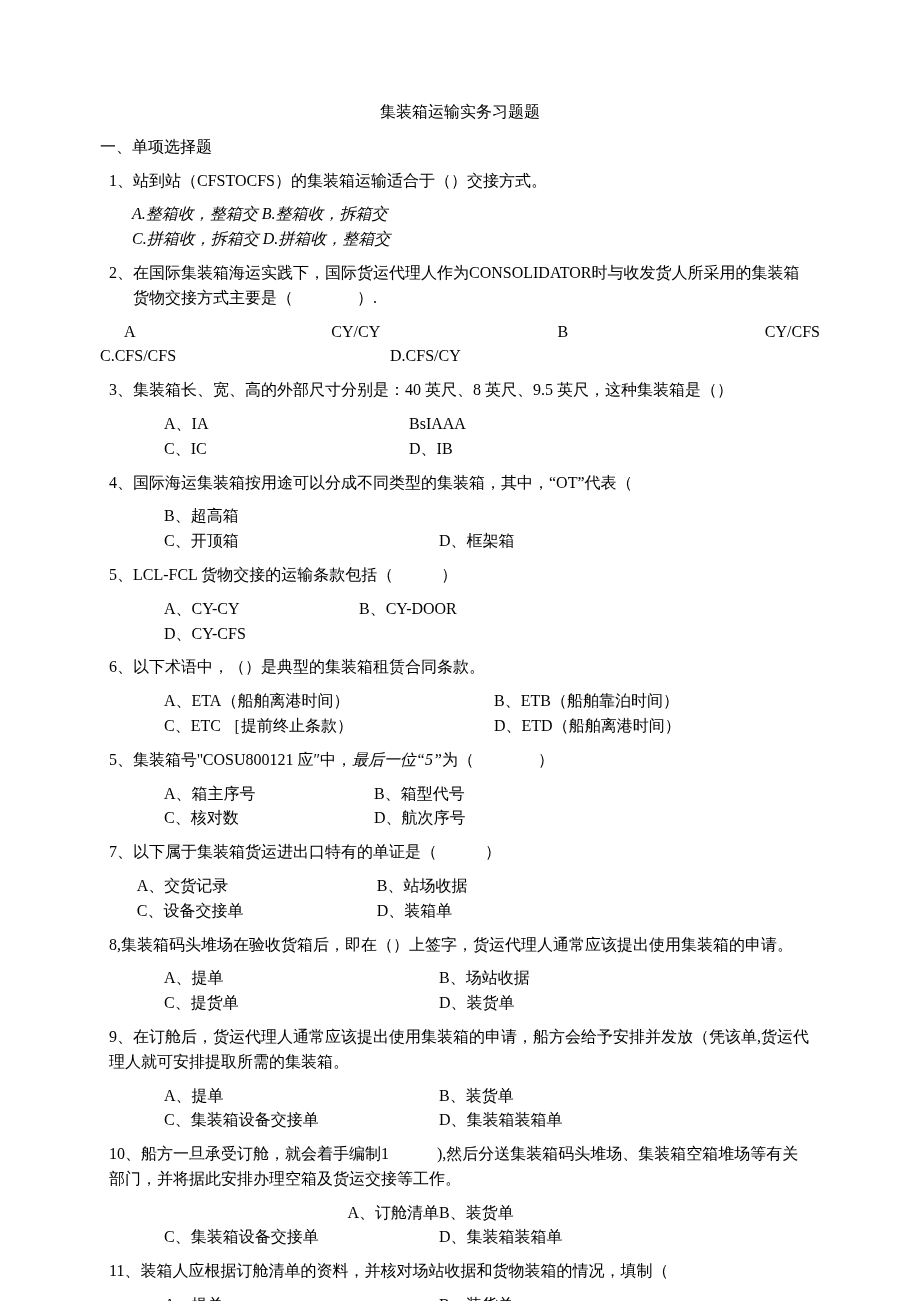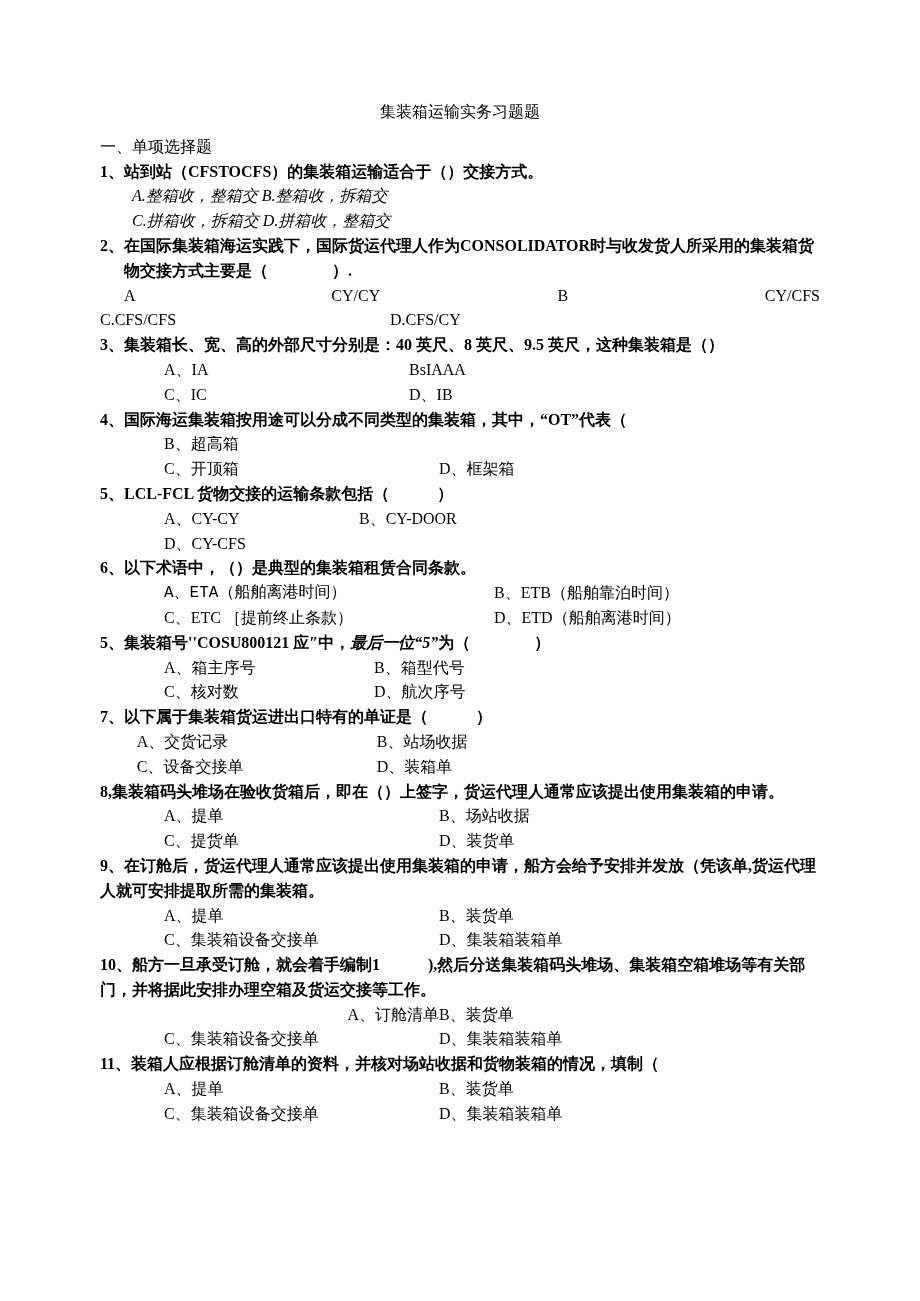--- a/index.html
+++ b/index.html
@@ -11,22 +11,21 @@
     width: 920px;
     box-sizing: border-box;
     background: #fff;
     color: #000;
   }
   .title {
     text-align: center;
     margin-bottom: 10px;
   }
   .q-stem {
-    margin: 0;
-    font-weight: bold;
+    margin: 9px;
   }
   .indent1 {
     padding-left: 2em;
     font-style: italic;
   }
   .indent2 {
     padding-left: 4em;
   }
   .row {
     display: flex;
@@ -91,21 +90,21 @@
 <div class="row indent2">
   <span style="width:195px;">A、CY-CY</span>
   <span>B、CY-DOOR</span>
 </div>
 <div class="row indent2">
   <span>D、CY-CFS</span>
 </div>
 
 <div class="q-stem">6、以下术语中，（）是典型的集装箱租赁合同条款。</div>
 <div class="row indent2">
-  <span style="width:330px;font-family:Liberation Mono, monospace;">A、ETA（船舶离港时间）</span>
+  <span style="width:330px;">A、ETA（船舶离港时间）</span>
   <span>B、ETB（船舶靠泊时间）</span>
 </div>
 <div class="row indent2">
   <span style="width:330px;">C、ETC ［提前终止条款）</span>
   <span>D、ETD（船舶离港时间）</span>
 </div>
 
 <div class="q-stem">
   <span>5、集装箱号''COSU800121 应″中，</span><span class="last-five">最后一位“5”</span><span>为（　　　　）</span>
 </div>

